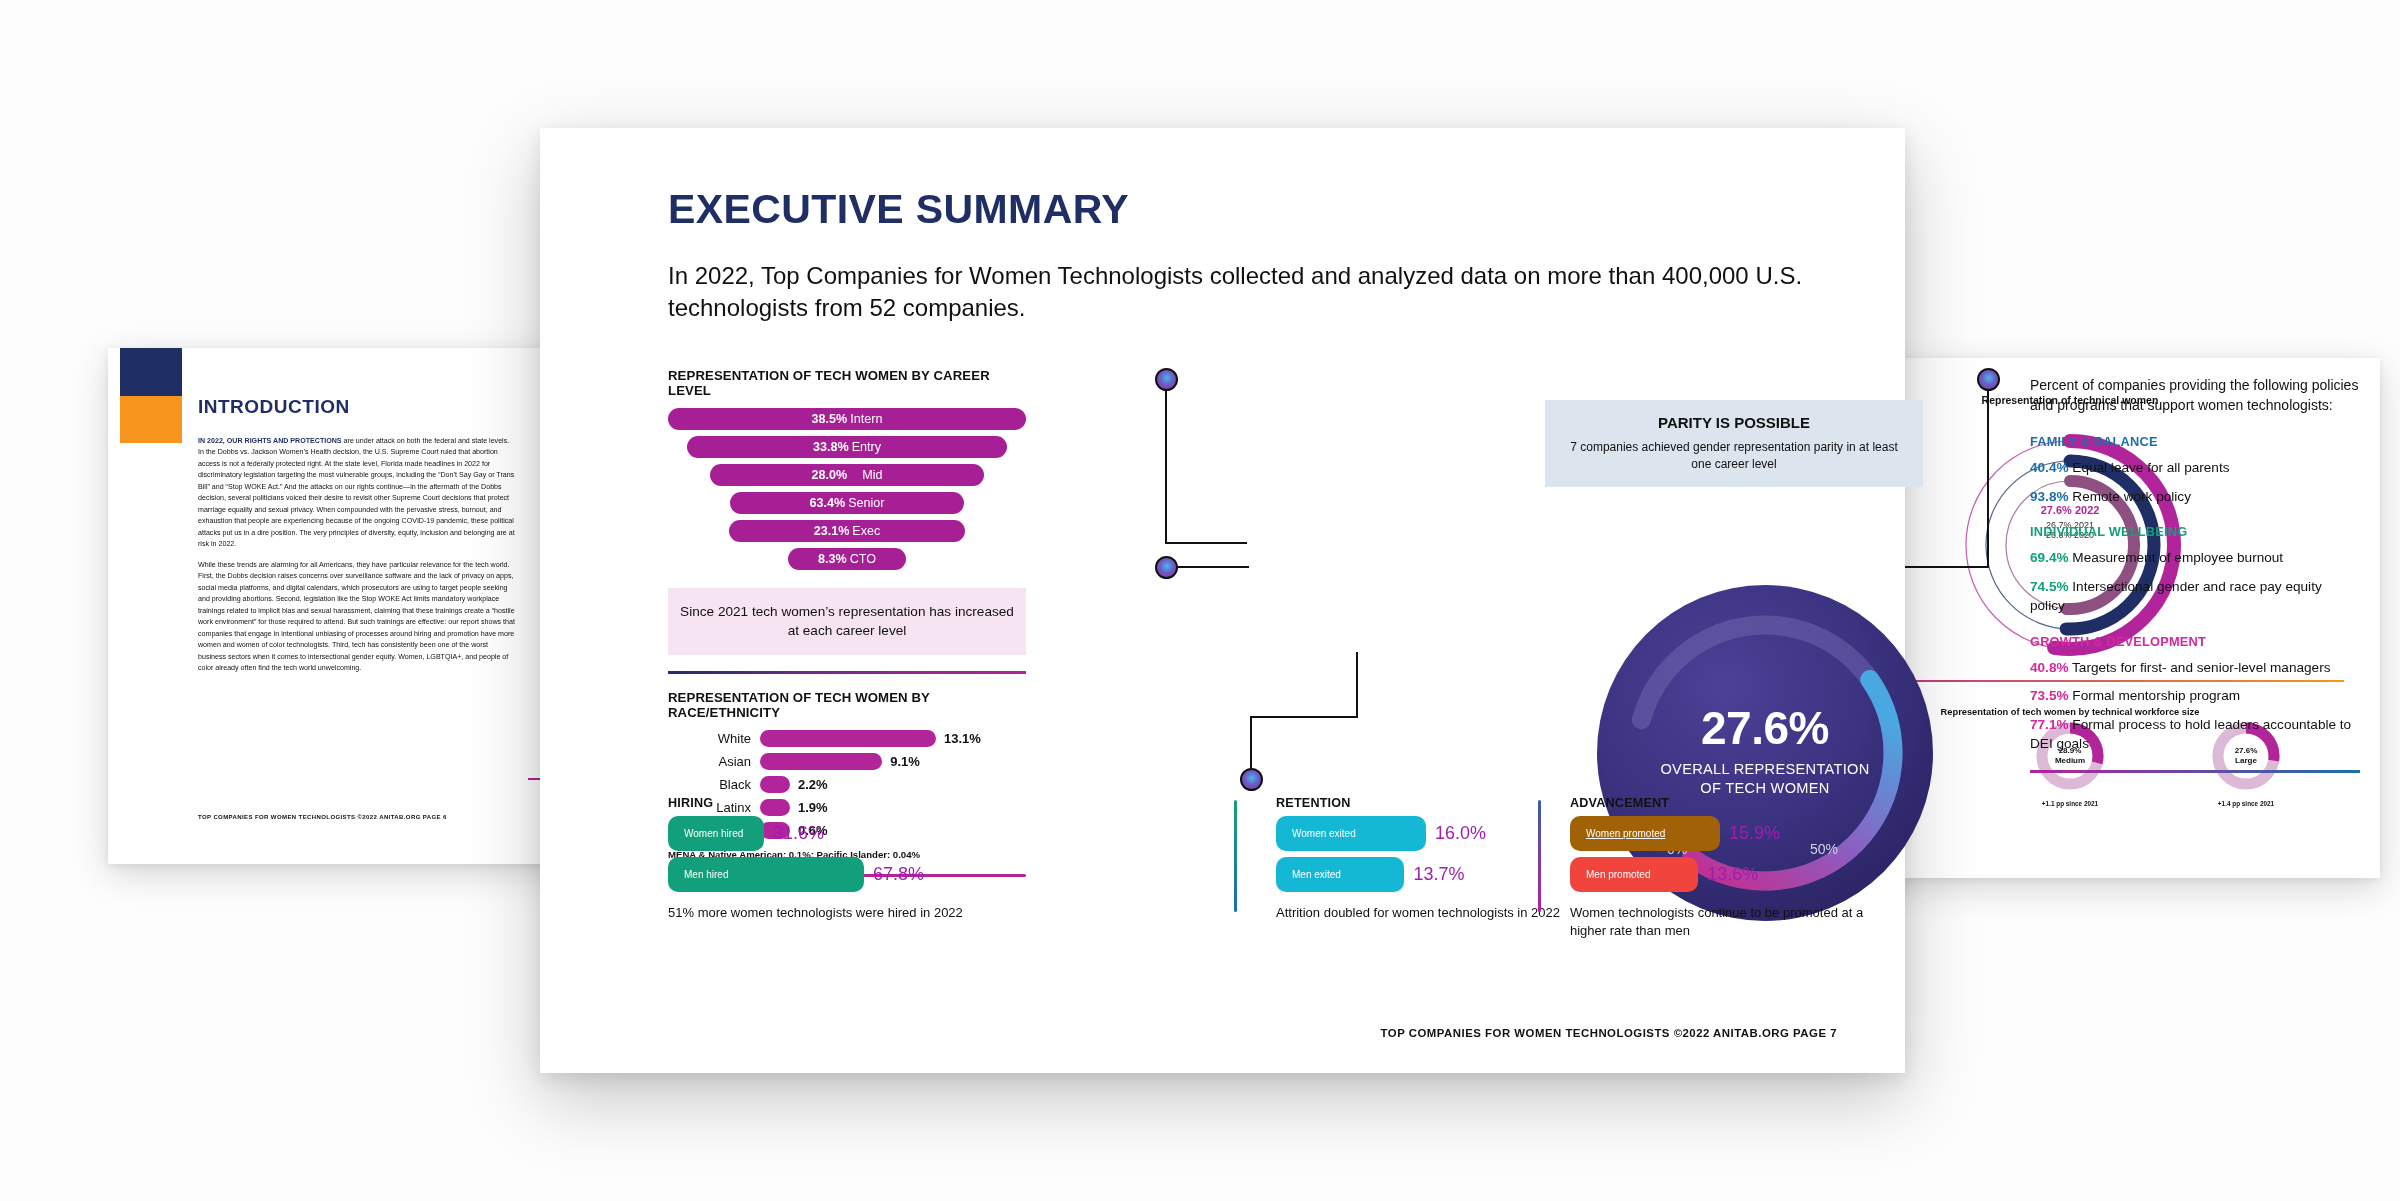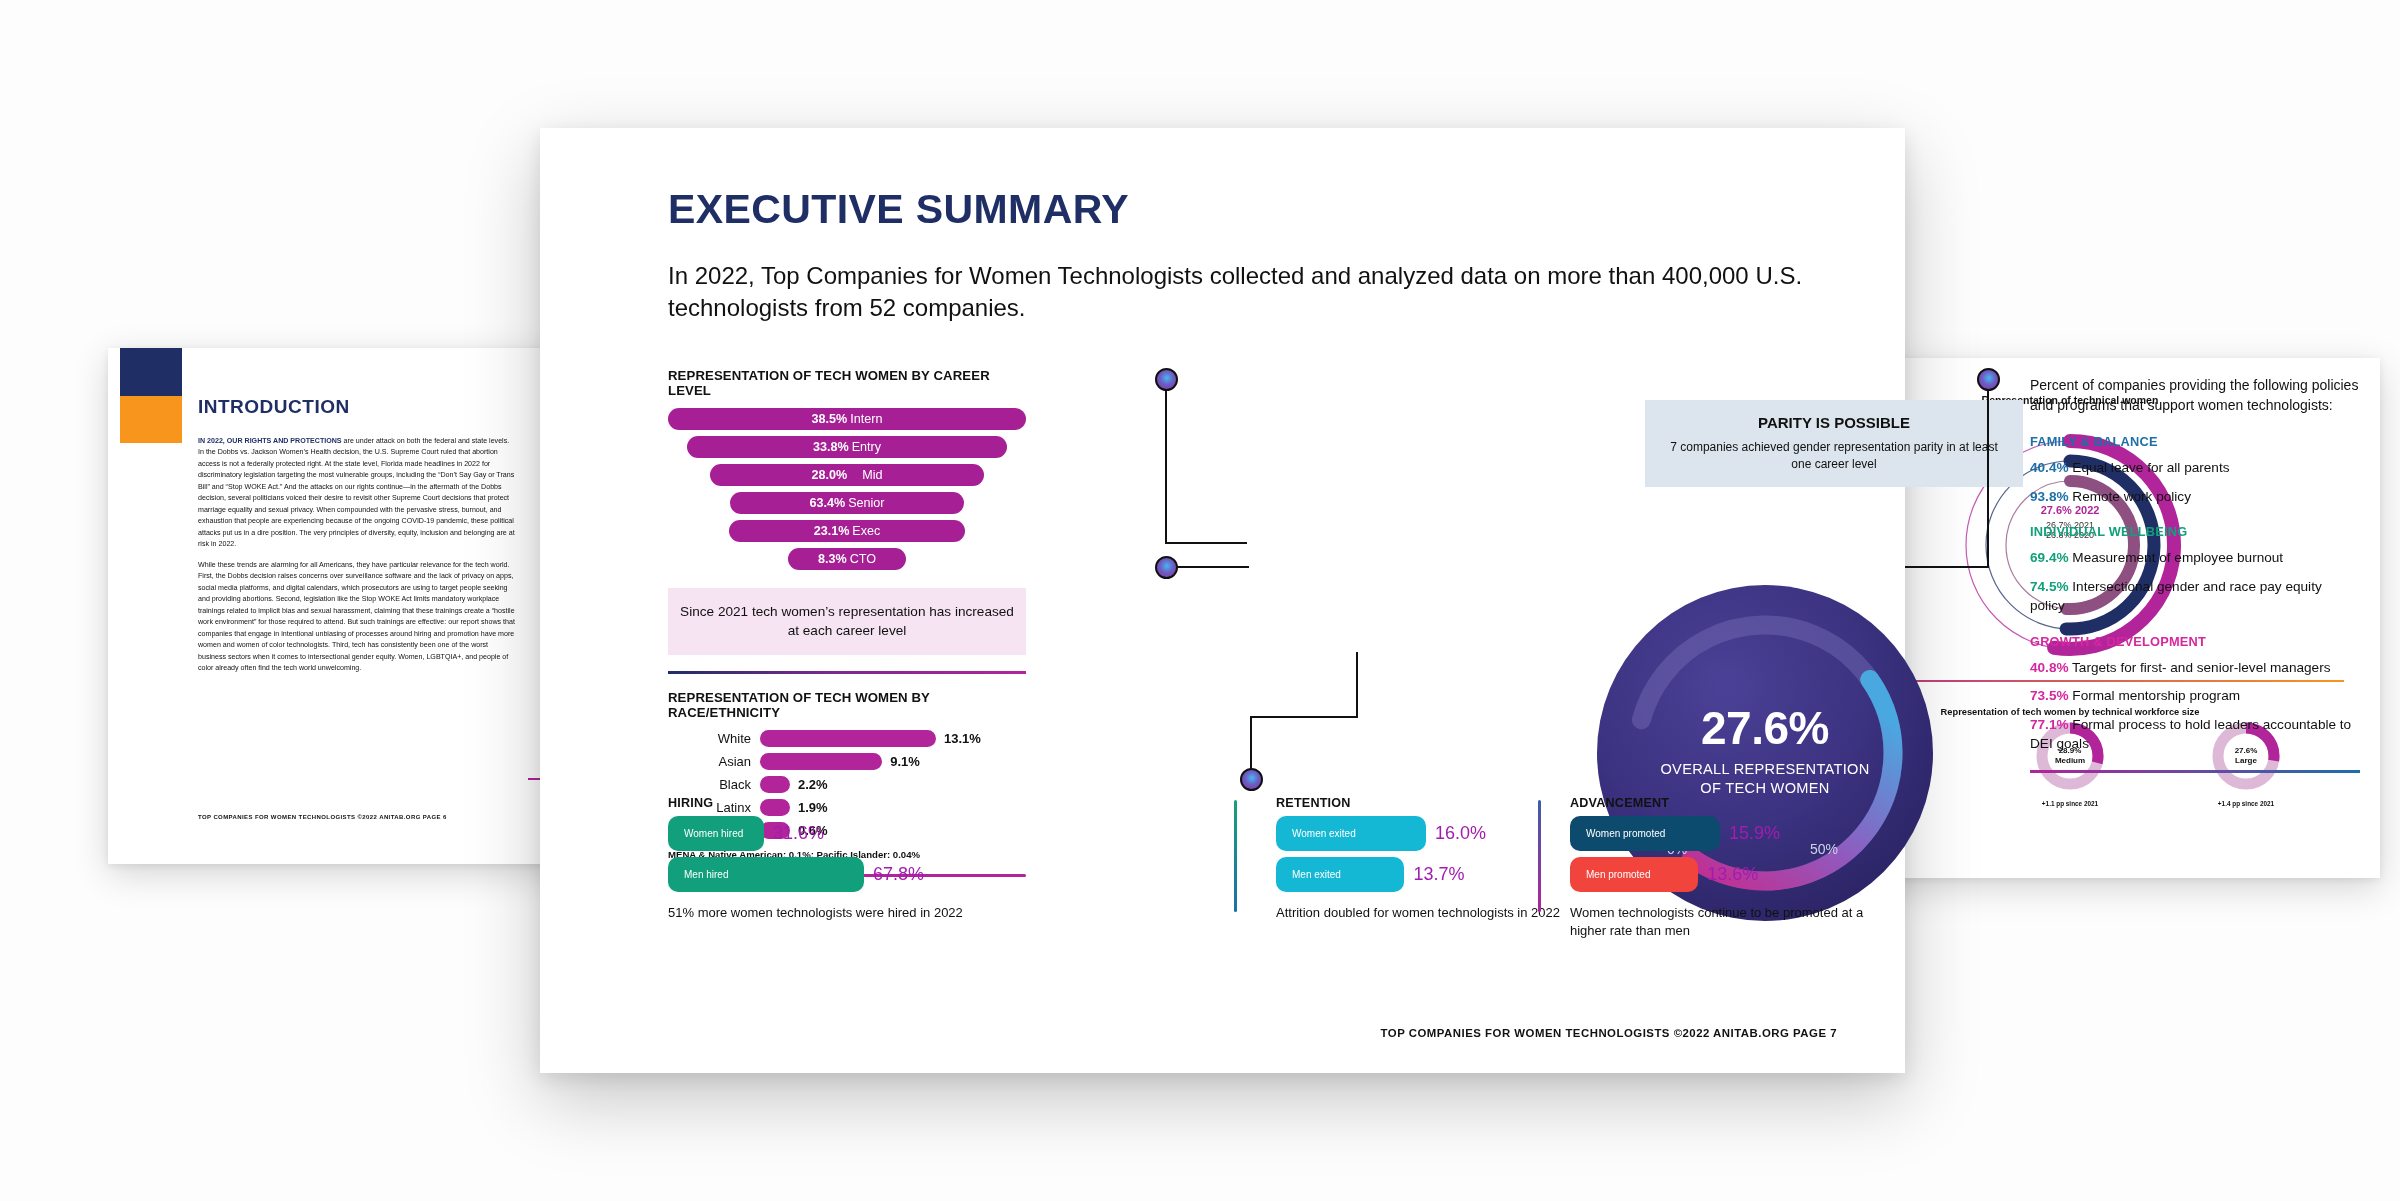--- a/index.html
+++ b/index.html
@@ -102,21 +102,21 @@
   #retention   { position:absolute; left:736px; top:668px; width:300px; }
   #advancement { position:absolute; left:1030px; top:668px; width:320px; }
 
   .vrule { position:absolute; width:3px; border-radius:2px; }
   #vr1 { left:694px; top:672px; height:112px;
          background:linear-gradient(180deg,#17a07a,#1d6fa8); }
   #vr2 { left:998px; top:672px; height:112px;
          background:linear-gradient(180deg,#3a5ea8,#b2249a); }
 
   
-  #parity { position:absolute; left:1105px; top:272px; width:378px; background:#dce5ed;
+  #parity { position:absolute; left:1005px; top:272px; width:378px; background:#dce5ed;
             padding:14px 18px; text-align:center; }
   .parity-t { font-size:15px; font-weight:bold; color:#111; }
   .parity-b { font-size:12px; line-height:1.4; color:#111; margin-top:8px; }
 
   
   #col-right { position:absolute; left:1490px; top:248px; width:330px; }
   .pol-intro { font-size:14px; line-height:1.42; color:#111; }
   .pol-group { margin-top:18px; }
   .pol-title { font-size:12.8px; font-weight:bold; letter-spacing:.2px; }
   .pol-item  { font-size:13.6px; line-height:1.38; color:#111; margin-top:10px; }
@@ -375,21 +375,21 @@
           </div>
         </div>
       <div class="stat-note">Attrition doubled for women technologists in 2022</div>
     </div>
     <div class="vrule" id="vr2"></div>
 
     <div id="advancement">
       <div class="stat-head">ADVANCEMENT</div>
       <div id="advancement-rows">
           <div class="pill-row">
-            <div class="pill" style="background: #0c4a6e; width: 150px;">Women promoted</div>
+            <div class="pill" style="background: #a16207; width: 150px; text-decoration: underline;">Women promoted</div>
             <div class="pill-val">15.9%</div>
           </div>
           <div class="pill-row">
             <div class="pill" style="background: rgb(240, 68, 60); width: 128.302px;">Men promoted</div>
             <div class="pill-val">13.6%</div>
           </div>
         </div>
       <div class="stat-note">Women technologists continue to be promoted at a higher rate than men</div>
     </div>
 

